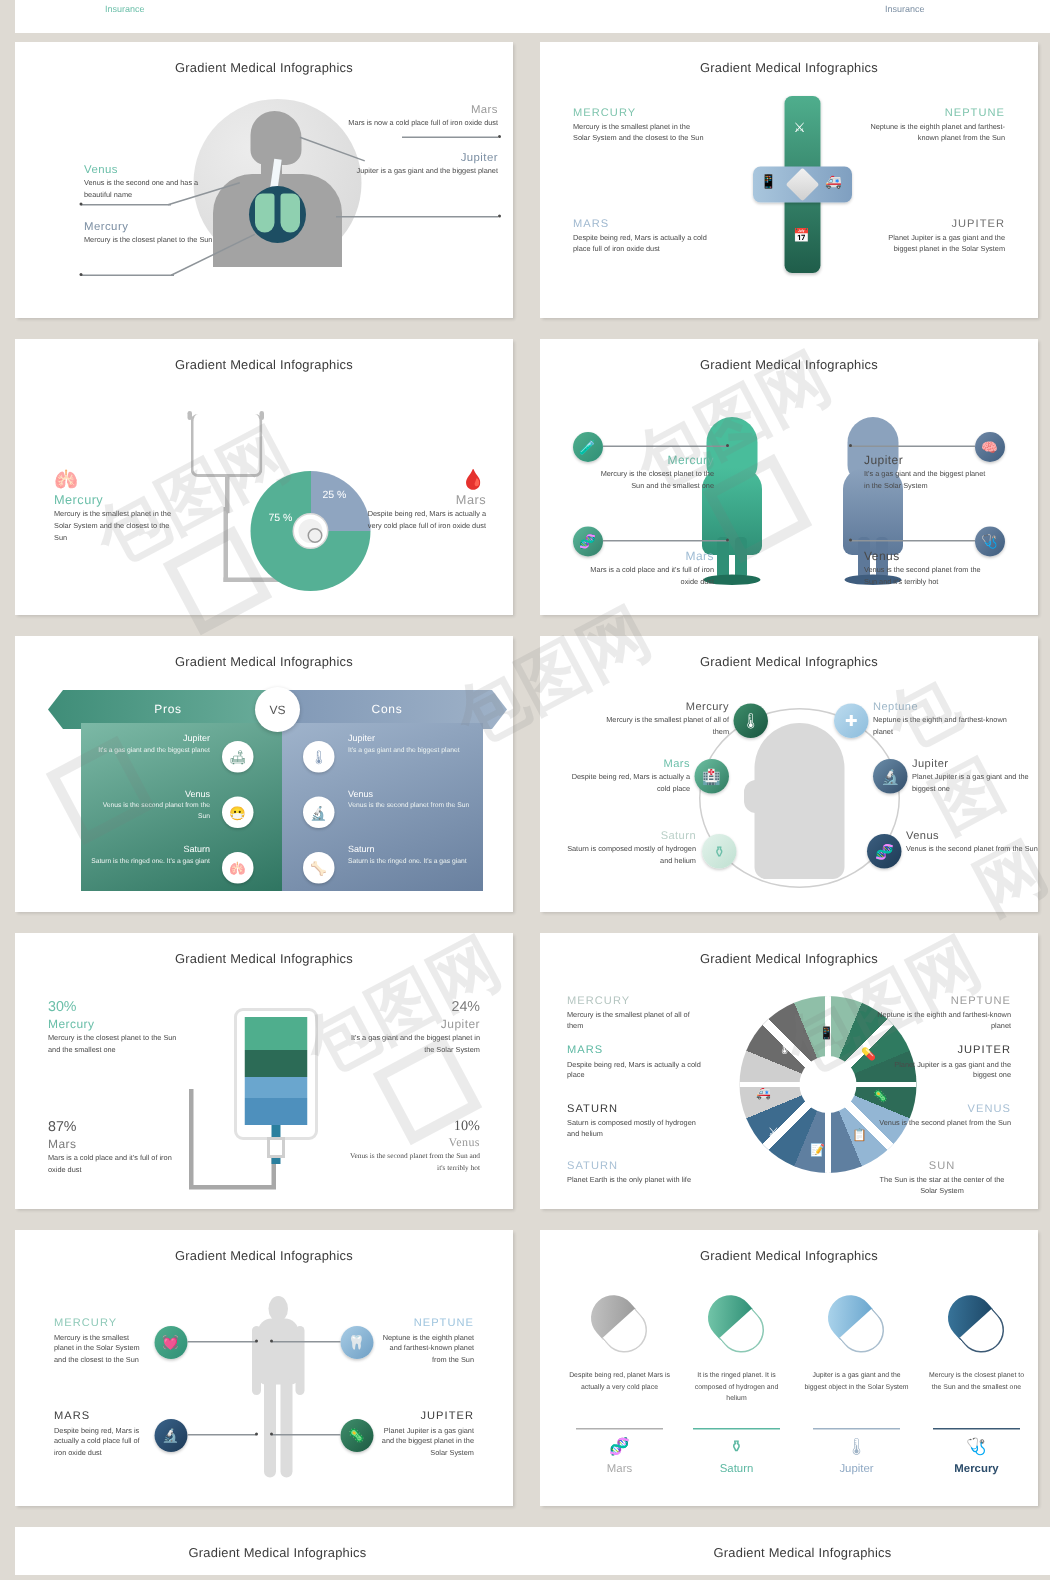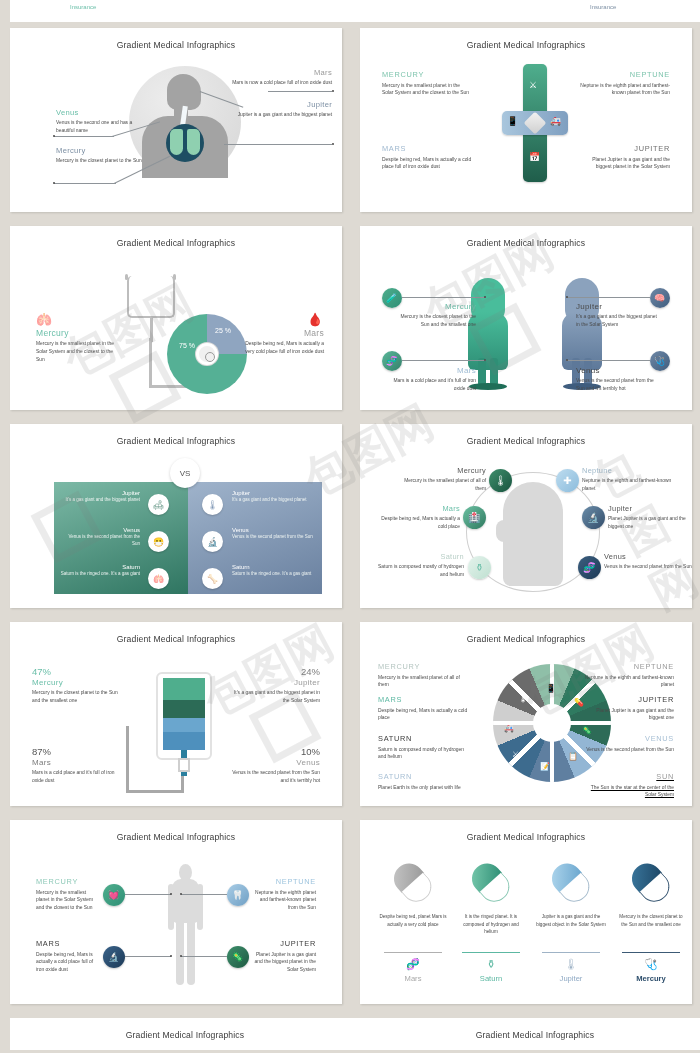--- a/index.html
+++ b/index.html
@@ -342,20 +342,26 @@
     <div class="hd" style="color:#4a4a4a;font-size:8px;">Venus</div>
     <div class="bd">Venus is the second planet from the Sun and it's terribly hot</div>
   </div>
  </div>
 </div>
 
 <div class="cell">
  <div class="slide">
   <div class="title">Gradient Medical Infographics</div>
 
+  <div class="arrowL">
+    <div class="banTxt">Pros</div>
+  </div>
+  <div class="arrowR">
+    <div class="banTxt">Cons</div>
+  </div>
   <div class="vsC">VS</div>
 
   <div class="panL"></div>
   <div class="panR"></div>
 
   <div style="position:absolute;left:50px;top:66px;width:80px;text-align:right;">
     <div class="pcTitle">Jupiter</div>
     <div class="pcBody">It's a gas giant and the biggest planet</div>
   </div>
   <div class="cIc" style="left:138px;top:70px;">🛋</div>
@@ -449,35 +455,35 @@
   <div class="ivIn">
     <div class="ivS" style="height:22px;background:#4fae8d;"></div>
     <div class="ivS" style="height:18px;background:#2c6b56;"></div>
     <div class="ivS" style="height:14px;background:#6aa6ce;"></div>
     <div class="ivS" style="height:18px;background:#4e90bd;"></div>
   </div>
   <div class="ivDrip"></div>
   <div class="ivNeck"></div>
 
   <div style="position:absolute;left:22px;top:44px;width:88px;">
-    <div class="pct" style="color:#6bbfa9;">47%</div>
+    <div class="pct" style="color:#6bbfa9;">30%</div>
     <div class="hd" style="color:#6bbfa9;font-size:8px;margin-top:1px;">Mercury</div>
     <div class="bd">Mercury is the closest planet to the Sun and the smallest one</div>
   </div>
   <div style="position:absolute;right:22px;top:44px;width:88px;text-align:right;">
     <div class="pct" style="color:#7c7c7c;">24%</div>
     <div class="hd" style="color:#9a9a9a;font-size:8px;margin-top:1px;">Jupiter</div>
     <div class="bd">It's a gas giant and the biggest planet in the Solar System</div>
   </div>
   <div style="position:absolute;left:22px;top:124px;width:88px;">
     <div class="pct" style="color:#555;">87%</div>
     <div class="hd" style="color:#7c7c7c;font-size:8px;margin-top:1px;">Mars</div>
     <div class="bd">Mars is a cold place and it's full of iron oxide dust</div>
   </div>
-  <div style="position:absolute;right:22px;top:124px;width:88px;text-align:right;">
+  <div style="position:absolute;right:22px;top:124px;width:88px;text-align:right;font-family:Liberation Serif, serif;">
     <div class="pct" style="color:#555;">10%</div>
     <div class="hd" style="color:#9a9a9a;font-size:8px;margin-top:1px;">Venus</div>
     <div class="bd">Venus is the second planet from the Sun and it's terribly hot</div>
   </div>
  </div>
 </div>
 
 <div class="cell">
  <div class="slide">
   <div class="title">Gradient Medical Infographics</div>
@@ -525,21 +531,21 @@
     <div class="bd">Neptune is the eighth and farthest-known planet</div>
   </div>
   <div style="position:absolute;right:18px;top:73px;width:92px;text-align:right;">
     <div class="hdU" style="color:#3b3b3b;">JUPITER</div>
     <div class="bd">Planet Jupiter is a gas giant and the biggest one</div>
   </div>
   <div style="position:absolute;right:18px;top:112px;width:92px;text-align:right;">
     <div class="hdU" style="color:#a7bfd4;">VENUS</div>
     <div class="bd">Venus is the second planet from the Sun</div>
   </div>
-  <div style="position:absolute;right:18px;top:150px;width:92px;text-align:right;text-decoration:underline;">
+  <div style="position:absolute;right:18px;top:150px;width:92px;text-align:center;">
     <div class="hdU" style="color:#9a9a9a;">SUN</div>
     <div class="bd">The Sun is the star at the center of the Solar System</div>
   </div>
  </div>
 </div>
 
 <div class="cell">
  <div class="slide">
   <div class="title">Gradient Medical Infographics</div>
 

